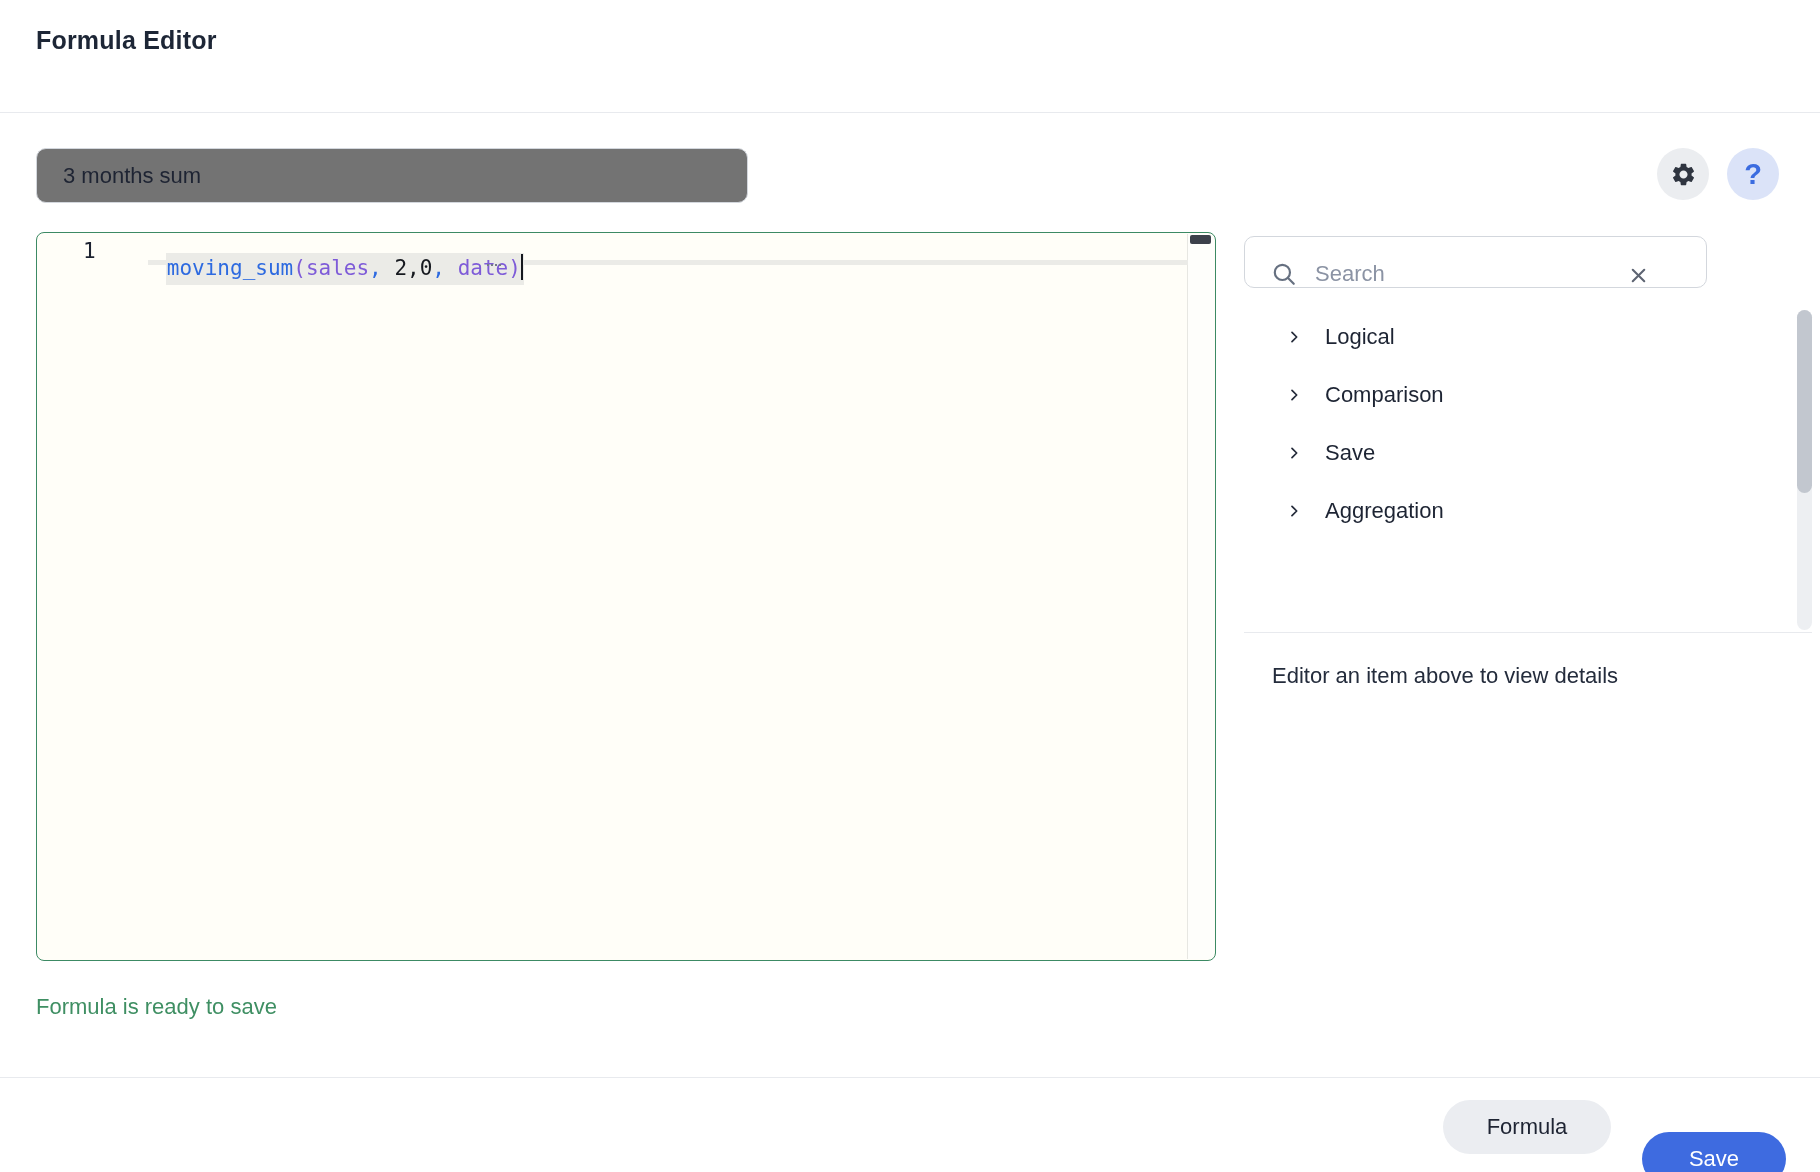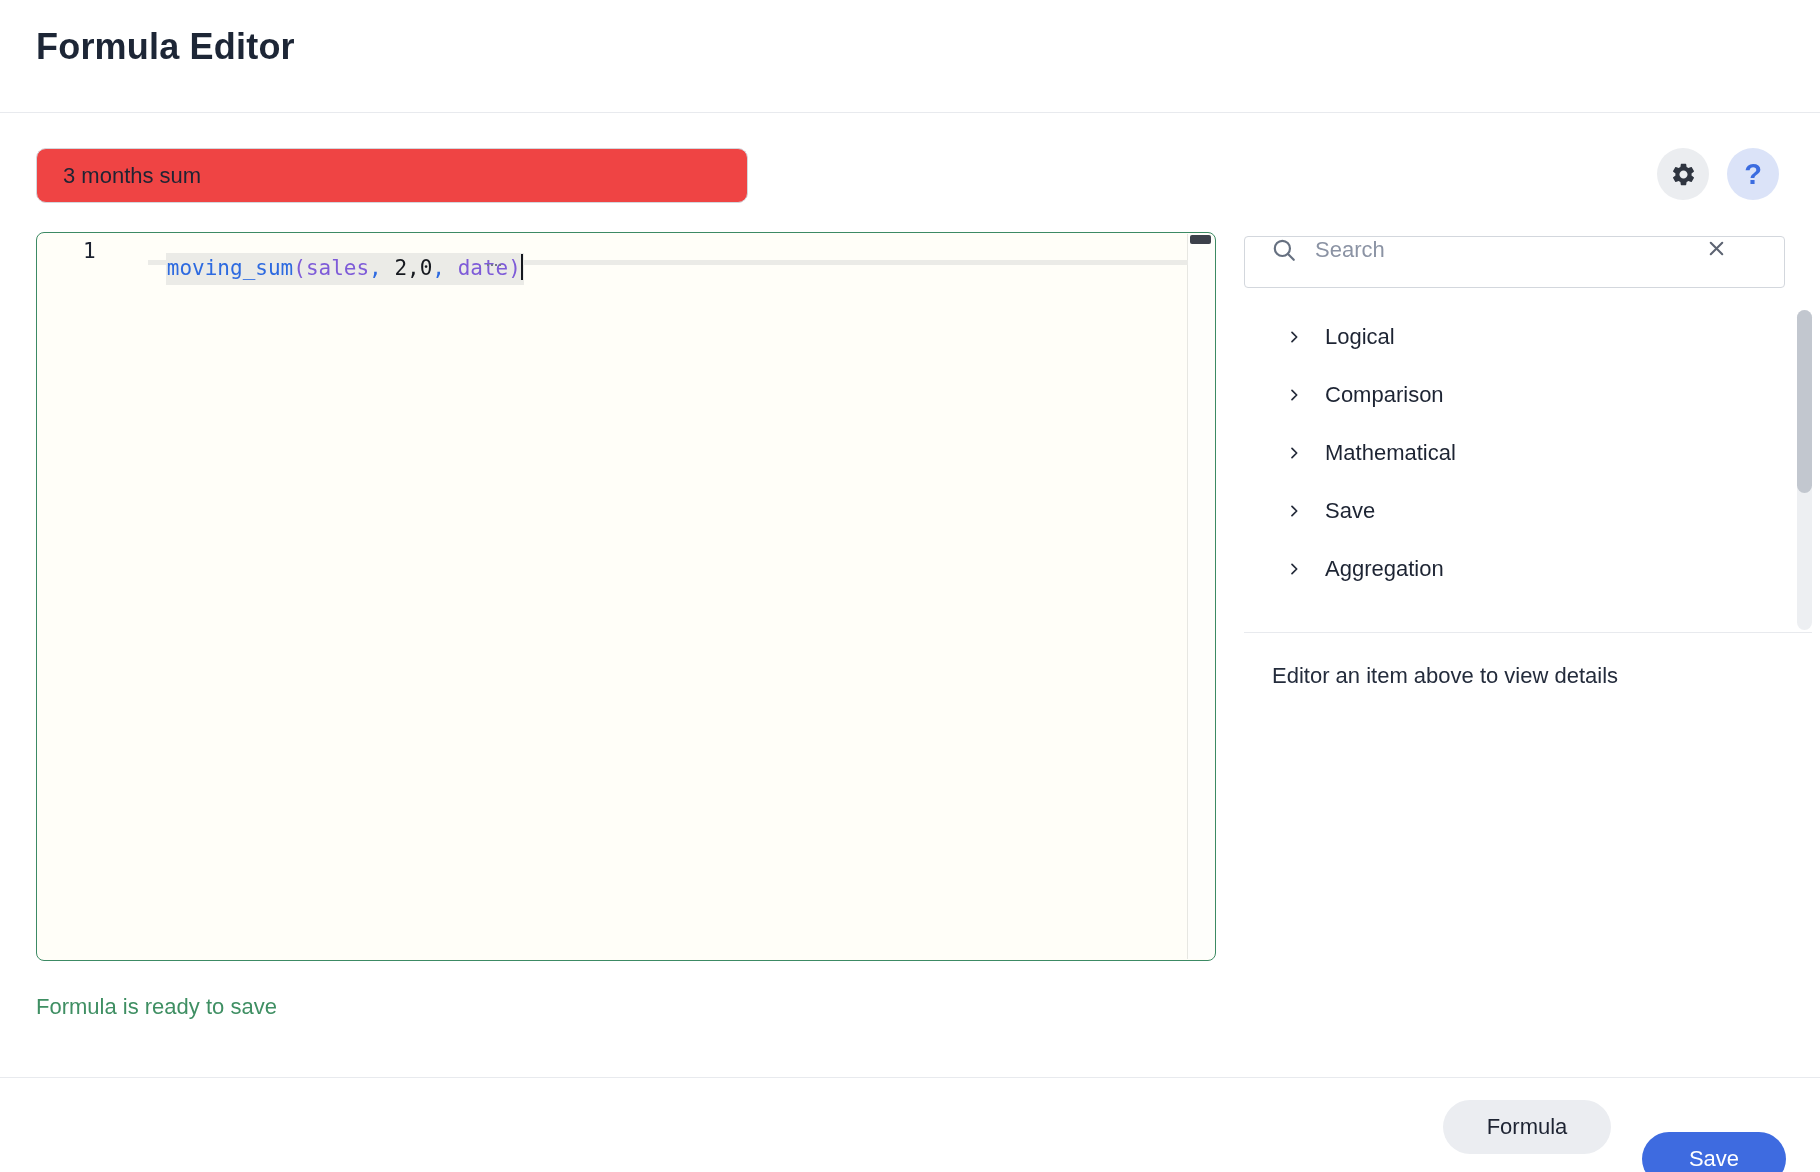--- a/index.html
+++ b/index.html
@@ -1,27 +1,27 @@
 <!DOCTYPE html>
 <html><head>
 <meta charset="utf-8">
 <style>
   * { margin:0; padding:0; box-sizing:border-box; }
   html,body { width:1820px; height:1172px; background:#ffffff; overflow:hidden;
               font-family:"Liberation Sans", sans-serif; color:#1e2433; }
   .abs { position:absolute; }
 
   
-  .page-title { left:36px; top:26px; font-size:36px; font-weight:700; color:#1d2636; letter-spacing:.2px; }
+  .page-title { left:36px; top:26px; font-size:25px; font-weight:700; color:#1d2636; letter-spacing:.2px; }
   .header-divider { left:0; top:112px; width:1820px; height:1px; background:#e8eaee; }
 
   
   .name-input { left:36px; top:148px; width:712px; height:55px; border:1px solid #d3d7dd;
                 border-radius:10px; font-family:"Liberation Sans",sans-serif; font-size:22px;
-                color:#1e2433; padding:0 26px; background:#ef4444; outline:none; }
+                color:#1e2433; padding:0 26px; background:#737373; outline:none; }
 
   
   .icon-btn { width:52px; height:52px; border-radius:50%; border:none; cursor:pointer;
               display:flex; align-items:center; justify-content:center; }
   .gear-btn { left:1657px; top:148px; background:#ebedf0; }
   .help-btn { left:1727px; top:148px; background:#dbe3f8; font-size:29px; font-weight:700; color:#3b6ce0; }
 
   
   .editor { left:36px; top:232px; width:1180px; height:729px; background:#fffef8;
             border:1.5px solid #3c8a64; border-radius:8px; }
@@ -38,22 +38,22 @@
   .editor-scroll-track { position:absolute; top:1px; right:1px; bottom:1px; width:27px;
                          border-left:1px solid #e7e7e2; background:#fefefb;
                          border-radius:0 6px 6px 0; }
   .editor-scroll-thumb { position:absolute; top:1px; left:2px; width:21px; height:9px;
                          background:#3c414b; border-radius:2px; }
 
   
   .status-text { left:36px; top:994px; font-size:22px; }
 
   
-  .search-box { left:1244px; top:236px; width:541px; height:52px; border:1px solid #d3d7dd;
-                border-radius:4px; background:#fff; display:flex; align-items:flex-start; }
+  .search-box { left:1244px; top:236px; width:463px; height:52px; border:1px solid #d3d7dd;
+                border-radius:10px; background:#fff; display:flex; align-items:flex-end; }
   .search-icon { margin-left:26px; display:flex; }
   .search-input { border:none; outline:none; background:transparent; flex:1; margin-left:18px;
                   font-family:"Liberation Sans",sans-serif; font-size:22px; color:#1e2433; }
   .search-input::placeholder { color:#8b93a4; opacity:1; }
   .search-clear { border:none; background:transparent; cursor:pointer; margin-right:56px;
                   display:flex; padding:0; }
 
   .category-list { left:1244px; top:308px; width:540px; }
   .category-row { height:58px; display:flex; align-items:center; cursor:pointer; }
   .category-chevron { margin-left:42px; display:flex; }
@@ -135,28 +135,20 @@
 
   <div class="category-row">
     <span class="category-chevron">
       <svg width="16" height="16" viewBox="0 0 24 24">
         <path d="M9 5l7 7-7 7" fill="none" stroke="#242b3a" stroke-width="2.6" stroke-linecap="round" stroke-linejoin="round"></path>
       </svg>
     </span>
     <span class="category-label">Comparison</span>
   </div>
 
-  <div class="category-row">
-    <span class="category-chevron">
-      <svg width="16" height="16" viewBox="0 0 24 24">
-        <path d="M9 5l7 7-7 7" fill="none" stroke="#242b3a" stroke-width="2.6" stroke-linecap="round" stroke-linejoin="round"></path>
-      </svg>
-    </span>
-    <span class="category-label">Mathematical</span>
-  </div>
 
   <div class="category-row">
     <span class="category-chevron">
       <svg width="16" height="16" viewBox="0 0 24 24">
         <path d="M9 5l7 7-7 7" fill="none" stroke="#242b3a" stroke-width="2.6" stroke-linecap="round" stroke-linejoin="round"></path>
       </svg>
     </span>
     <span class="category-label">Save</span>
   </div>
 

